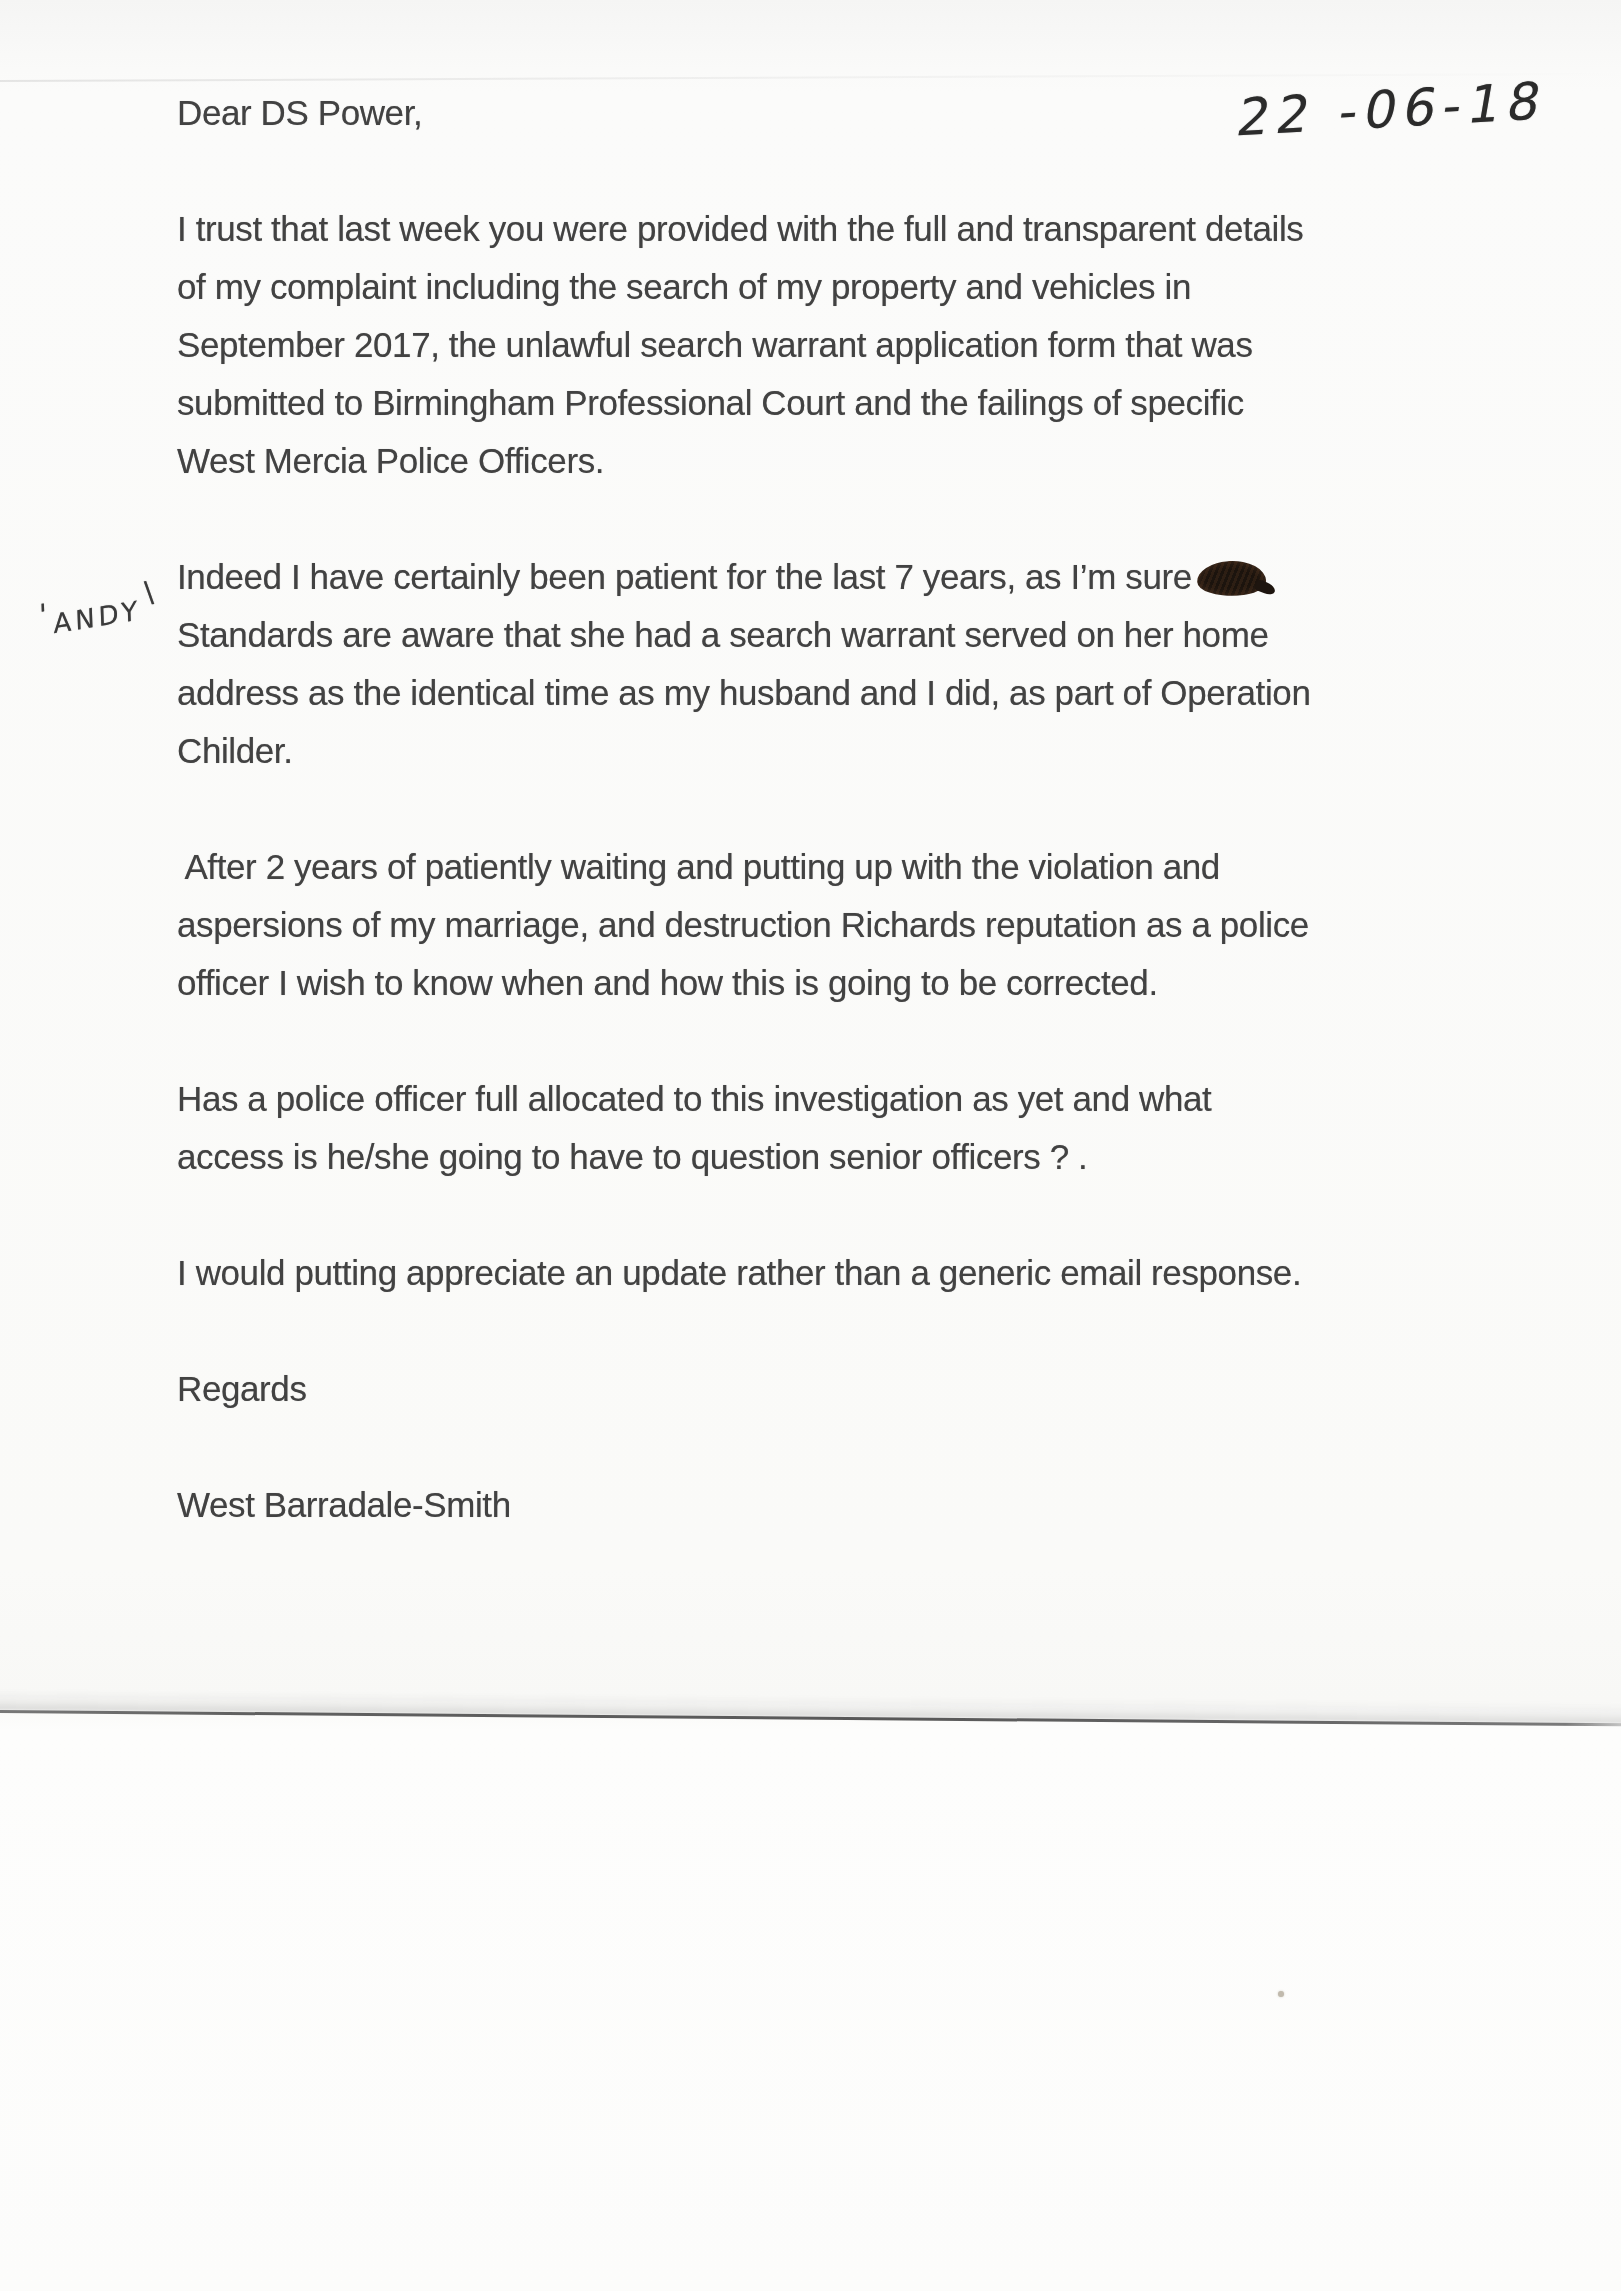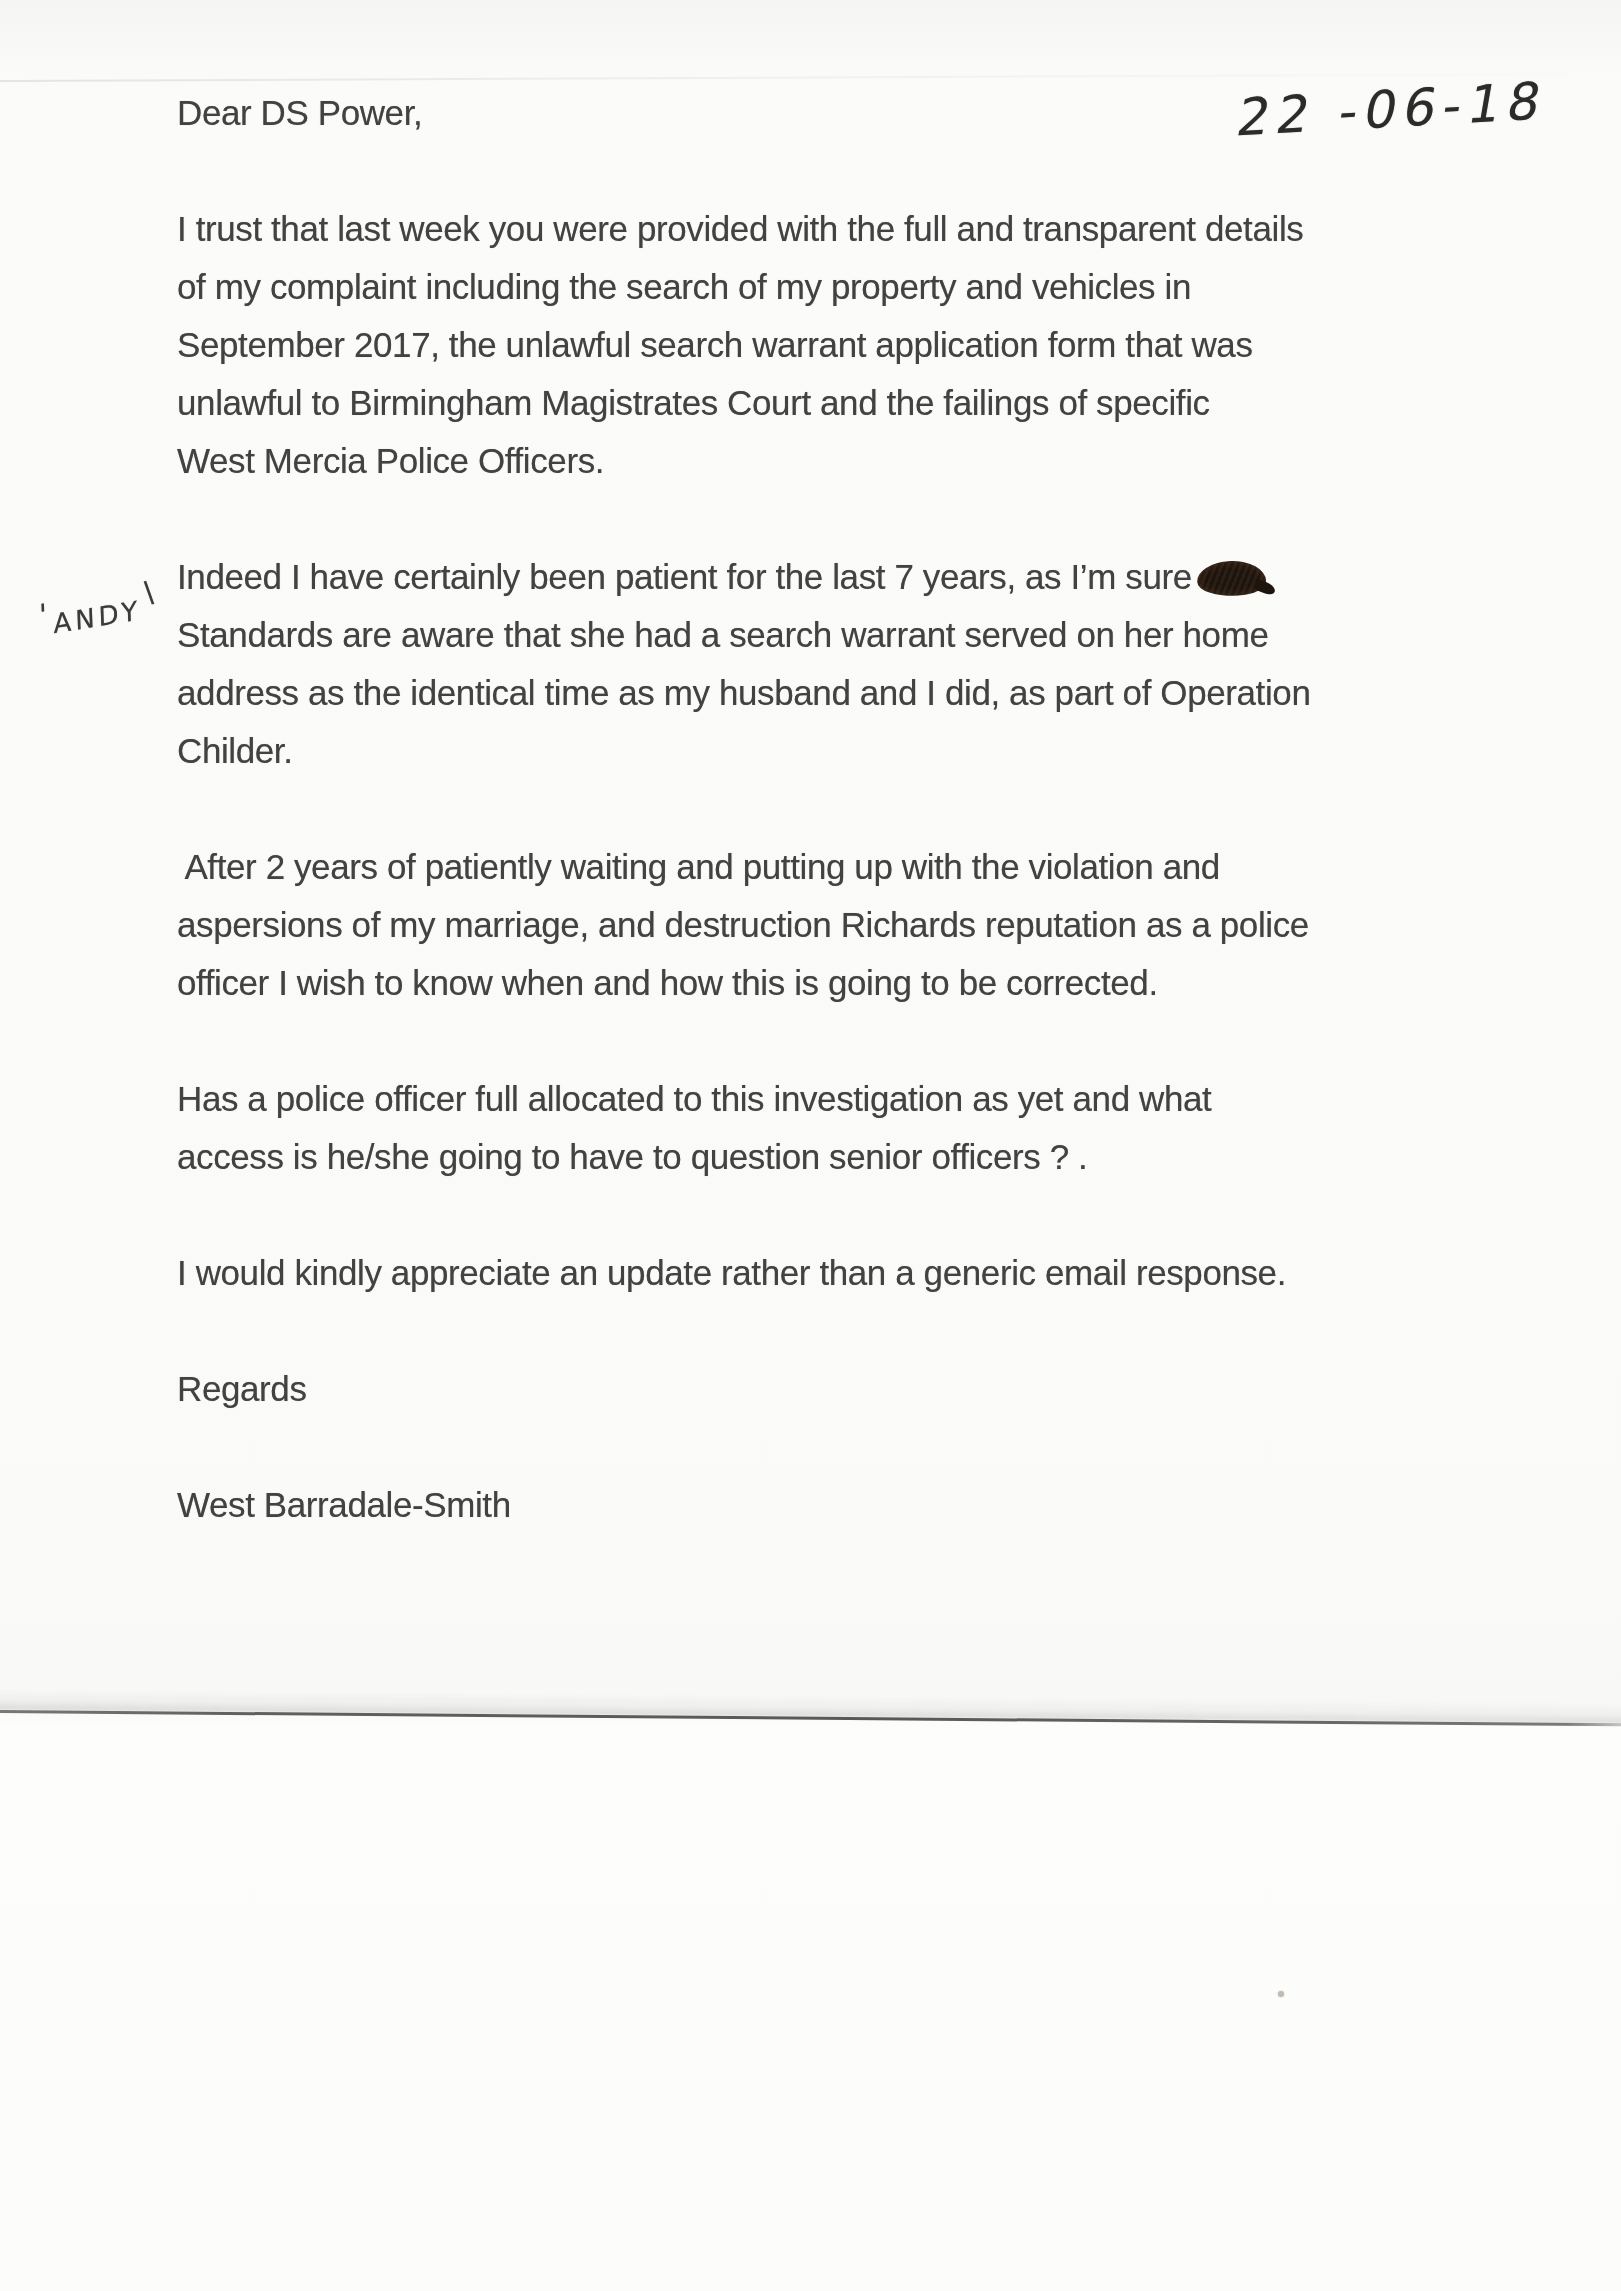--- a/index.html
+++ b/index.html
@@ -137,40 +137,40 @@
   </div>
 
   <div class="letter">
     <div class="para salutation">Dear DS Power,</div>
 
     <div id="paragraphs">
         <div class="para">
           <div class="line"><span>I trust that last week you were provided with the full and transparent details</span></div>
           <div class="line"><span>of my complaint including the search of my property and vehicles in</span></div>
           <div class="line"><span>September 2017, the unlawful search warrant application form that was</span></div>
-          <div class="line"><span>unlawful to Birmingham Magistrates Court and the failings of specific</span></div>
+          <div class="line"><span>submitted to Birmingham Professional Court and the failings of specific</span></div>
           <div class="line"><span>West Mercia Police Officers.</span></div>
         </div>
         <div class="para">
           <div class="line"><span>Indeed I have certainly been patient for the last 7 years, as I’m sure</span><span class="redaction blob"></span></div>
           <div class="line"><span>Standards are aware that she had a search warrant served on her home</span></div>
           <div class="line"><span>address as the identical time as my husband and I did, as part of Operation</span></div>
           <div class="line"><span>Childer.</span></div>
         </div>
         <div class="para">
           <div class="line"><span> After 2 years of patiently waiting and putting up with the violation and</span></div>
           <div class="line"><span>aspersions of my marriage, and destruction Richards reputation as a police</span></div>
           <div class="line"><span>officer I wish to know when and how this is going to be corrected.</span></div>
         </div>
         <div class="para">
           <div class="line"><span>Has a police officer full allocated to this investigation as yet and what</span></div>
           <div class="line"><span>access is he/she going to have to question senior officers ? .</span></div>
         </div>
         <div class="para">
-          <div class="line"><span>I would kindly appreciate an update rather than a generic email response.</span></div>
+          <div class="line"><span>I would putting appreciate an update rather than a generic email response.</span></div>
         </div>
       </div>
 
     <div class="para closing">Regards</div>
 
     <div class="signature">West Barradale-Smith</div>
   </div>
 
   <div class="fold">
     <div class="fold-shadow"></div>

